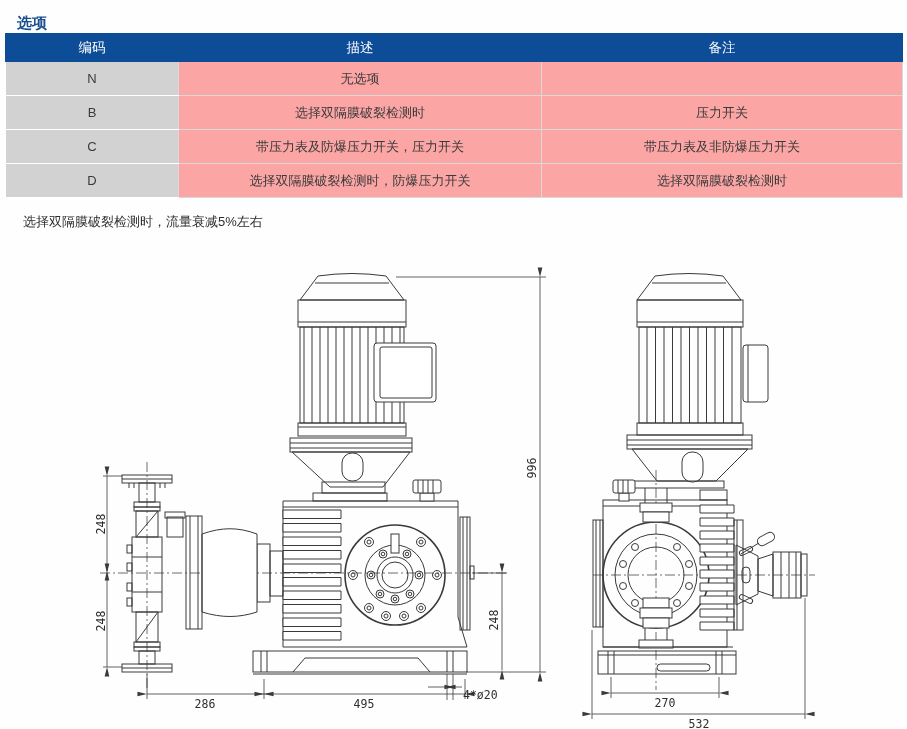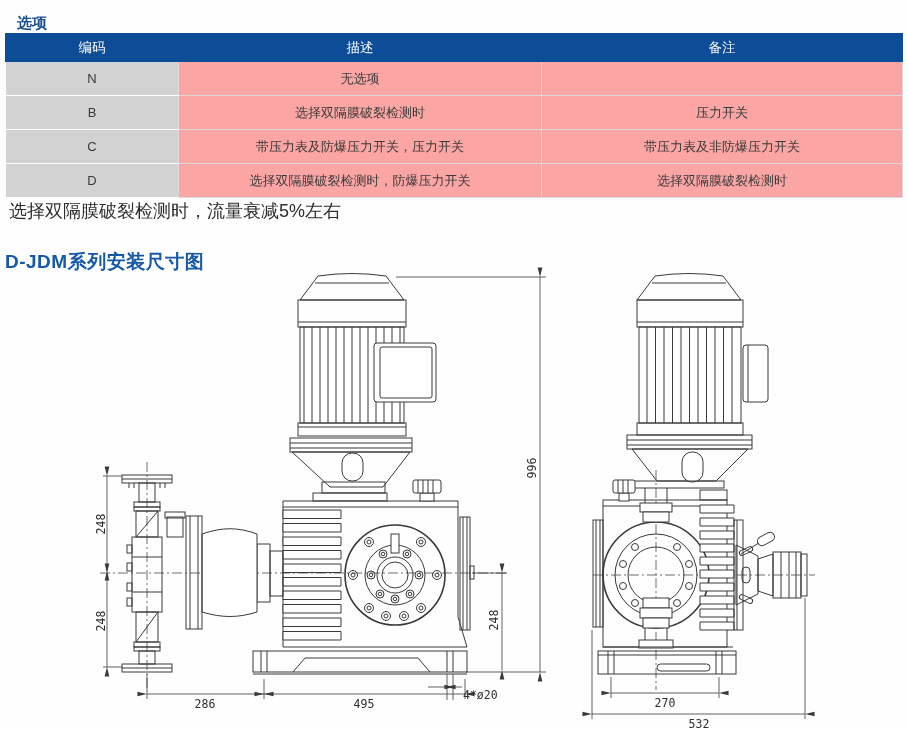--- a/index.html
+++ b/index.html
@@ -6,21 +6,21 @@
   .page{position:relative;width:907px;height:729px;background:#fefefe;overflow:hidden;
         font-family:"Liberation Sans",sans-serif;color:#333;}
   .title{position:absolute;left:5px;top:2px;font-size:15px;font-weight:bold;color:#1a4e8f;margin:12px;}
   .opts-table{position:absolute;left:5px;top:33px;width:897px;border-collapse:collapse;table-layout:fixed;}
   .opts-table col.c1{width:173px}.opts-table col.c2{width:363px}.opts-table col.c3{width:361px}
   .opts-table th{background:#0d4c96;color:#fff;font-size:13.5px;font-weight:normal;height:27px;
                  border:1px solid #0d4c96;text-align:center;padding:0;}
   .opts-table td{height:33px;border:1px solid #d9d9d9;font-size:13px;text-align:center;
                  color:#3a3a3a;padding:0 6px;background:#fca5a5;}
   .opts-table td.code{background:#d2d2d2;border-color:#fff #d9d9d9 #fff #fff;}
-  .note{position:absolute;left:5px;top:195px;font-size:18px;color:#2e2e2e;margin:4px;}
+  .note{position:absolute;left:5px;top:195px;font-size:13px;color:#2e2e2e;margin:18px;}
   .section-heading{position:absolute;left:5px;top:249px;font-size:19px;font-weight:bold;
                    color:#1559a8;margin:0;letter-spacing:.5px;}
   svg.diagram{position:absolute;left:0;top:255px;}
   svg .ln{fill:none;stroke:#3a3a3a;stroke-width:1;}
   svg .lnw{fill:#fff;stroke:#3a3a3a;stroke-width:1;}
   svg .bold{stroke-width:1.6;}
   svg .cl{fill:none;stroke:#4a4a4a;stroke-width:.8;stroke-dasharray:10 3 2 3;}
   svg .dim{fill:none;stroke:#3a3a3a;stroke-width:.8;}
   svg .dtx{font-family:"DejaVu Sans Mono","Liberation Mono",monospace;font-size:11.5px;fill:#2e2e2e;}
 </style>
@@ -63,21 +63,20 @@
       <tr>
         <td class="code">D</td>
         <td>选择双隔膜破裂检测时，防爆压力开关</td>
         <td>选择双隔膜破裂检测时</td>
       </tr>
     </tbody>
   </table>
 
   <p class="note">选择双隔膜破裂检测时，流量衰减5%左右</p>
 
-  <h2 class="section-heading">D-JDM系列安装尺寸图</h2>
 
   <svg class="diagram" width="907" height="474" viewBox="0 255 907 474" xmlns="http://www.w3.org/2000/svg">
     <defs>
       <marker id="arw" viewBox="0 0 12 8" refX="1" refY="4" markerWidth="13" markerHeight="9" orient="auto-start-reverse">
         <path d="M1,4 L12,1.3 V6.7 Z" fill="#3a3a3a"></path>
       </marker>
     </defs>
 
     <g>
       <path class="cl" d="M100,573H507"></path>

